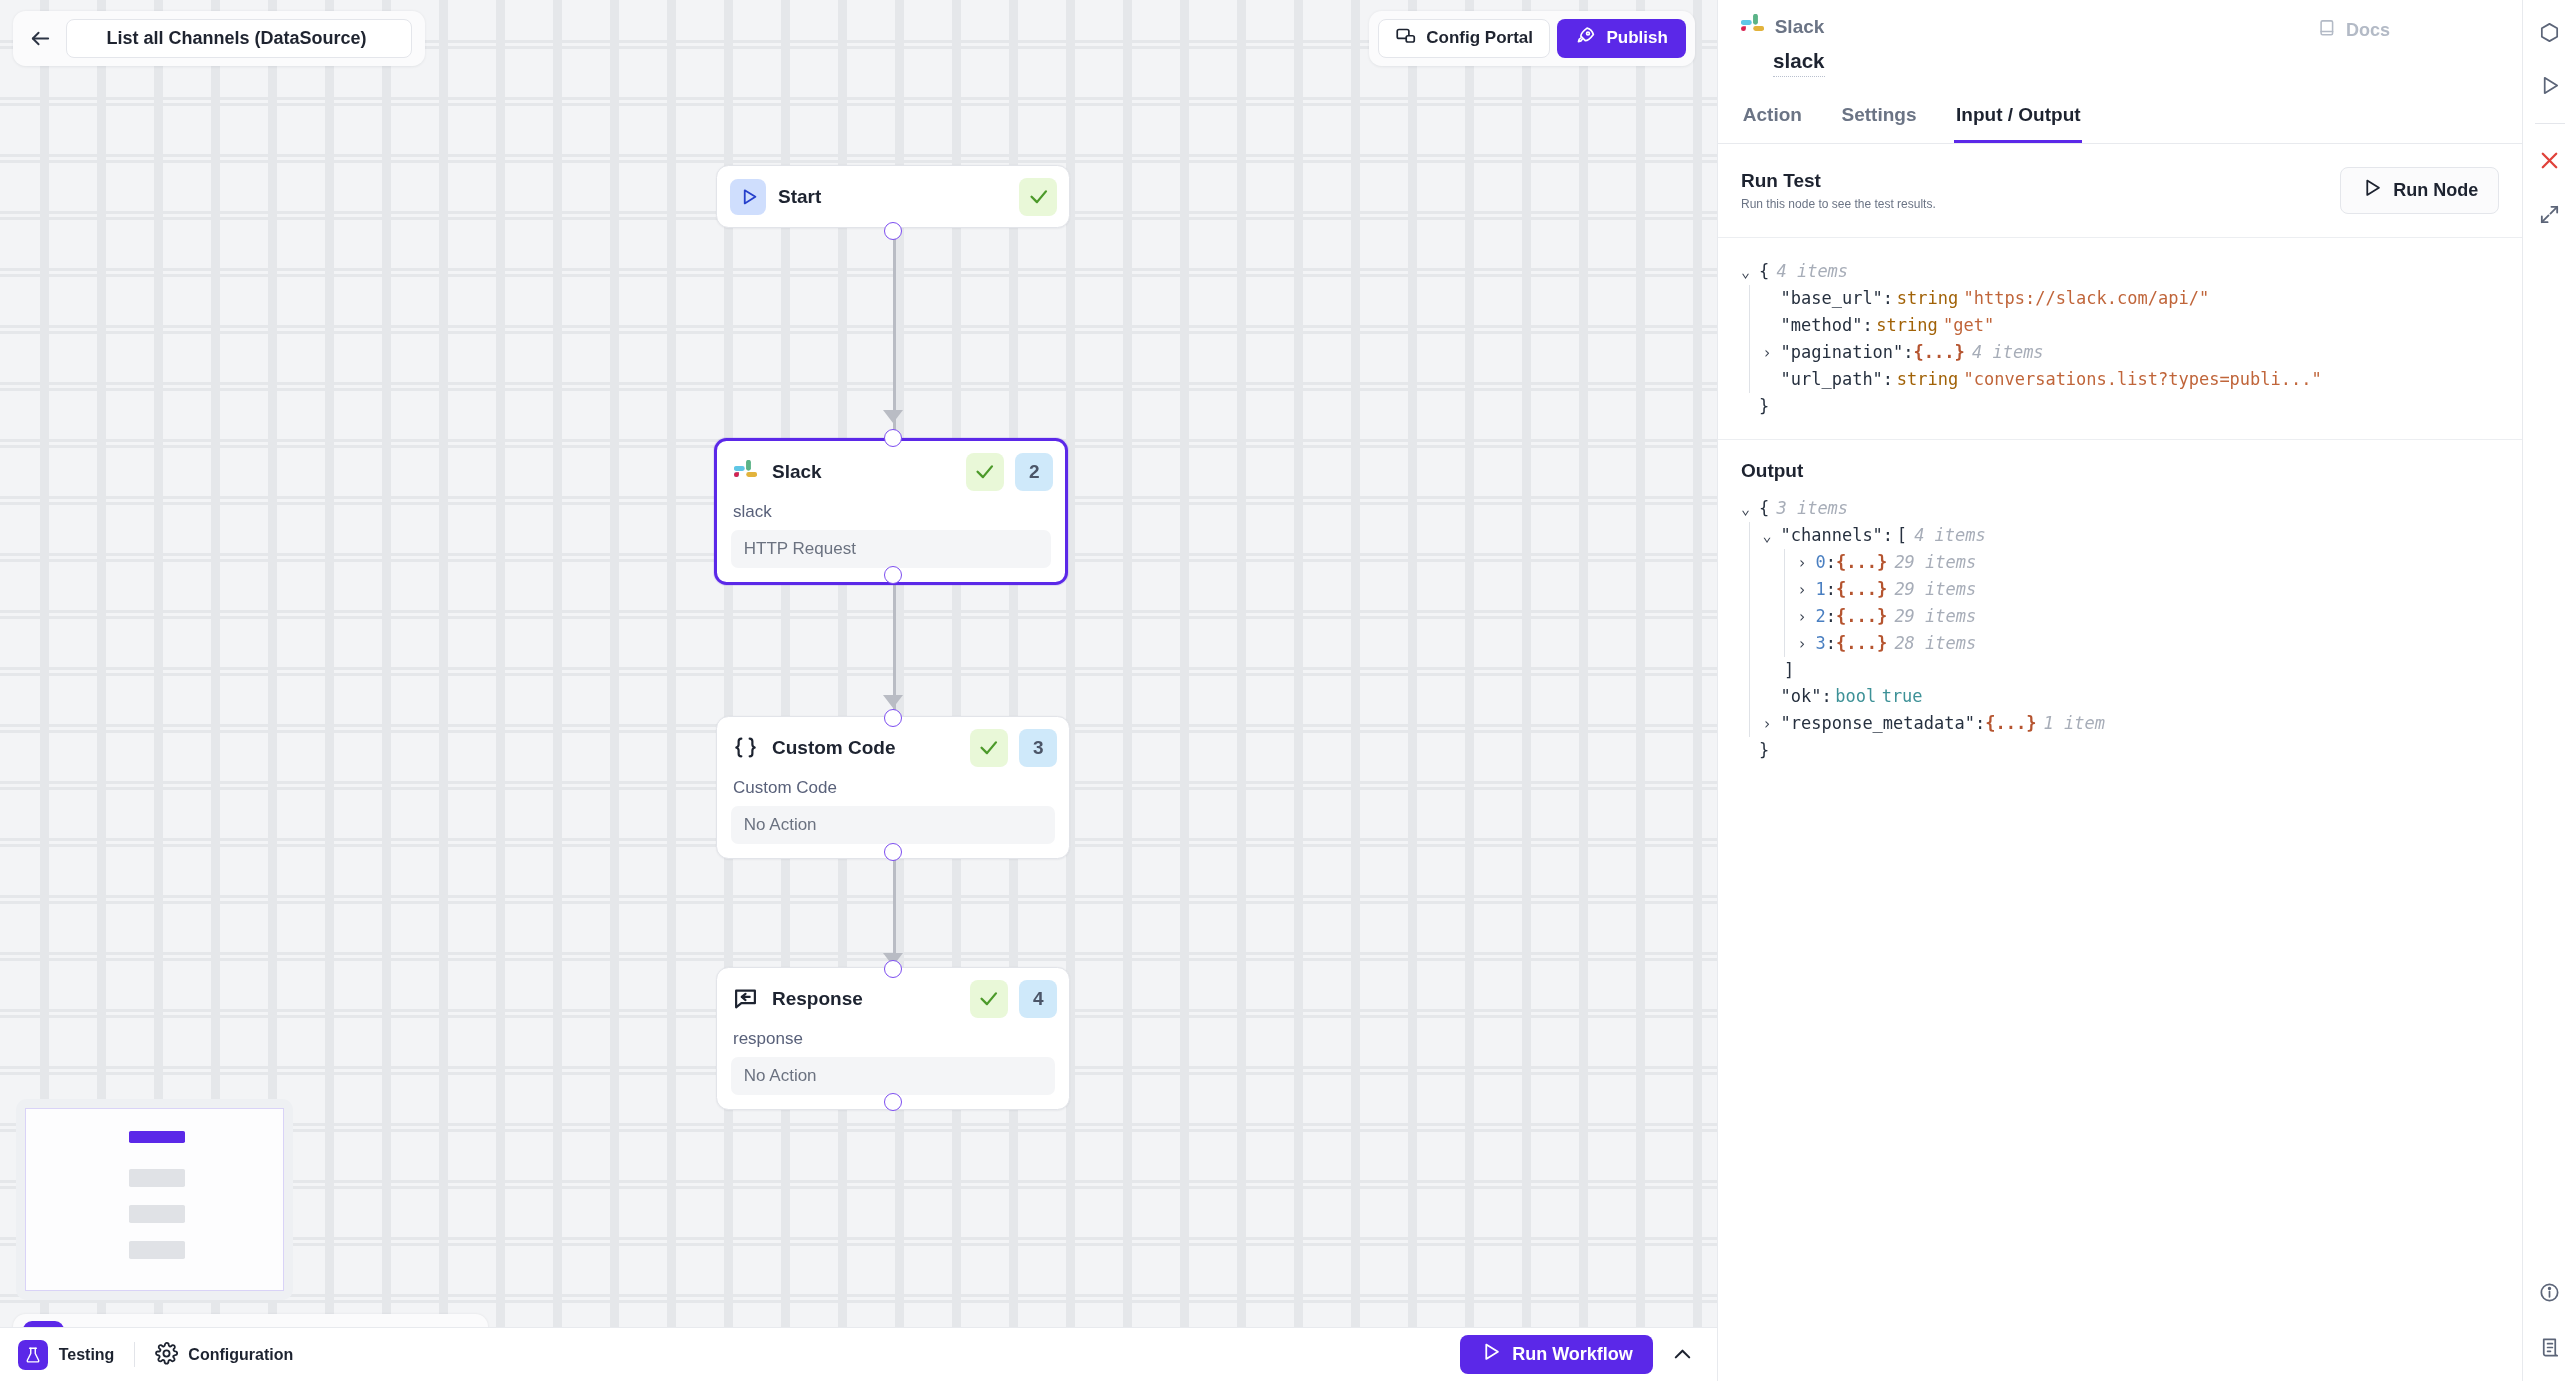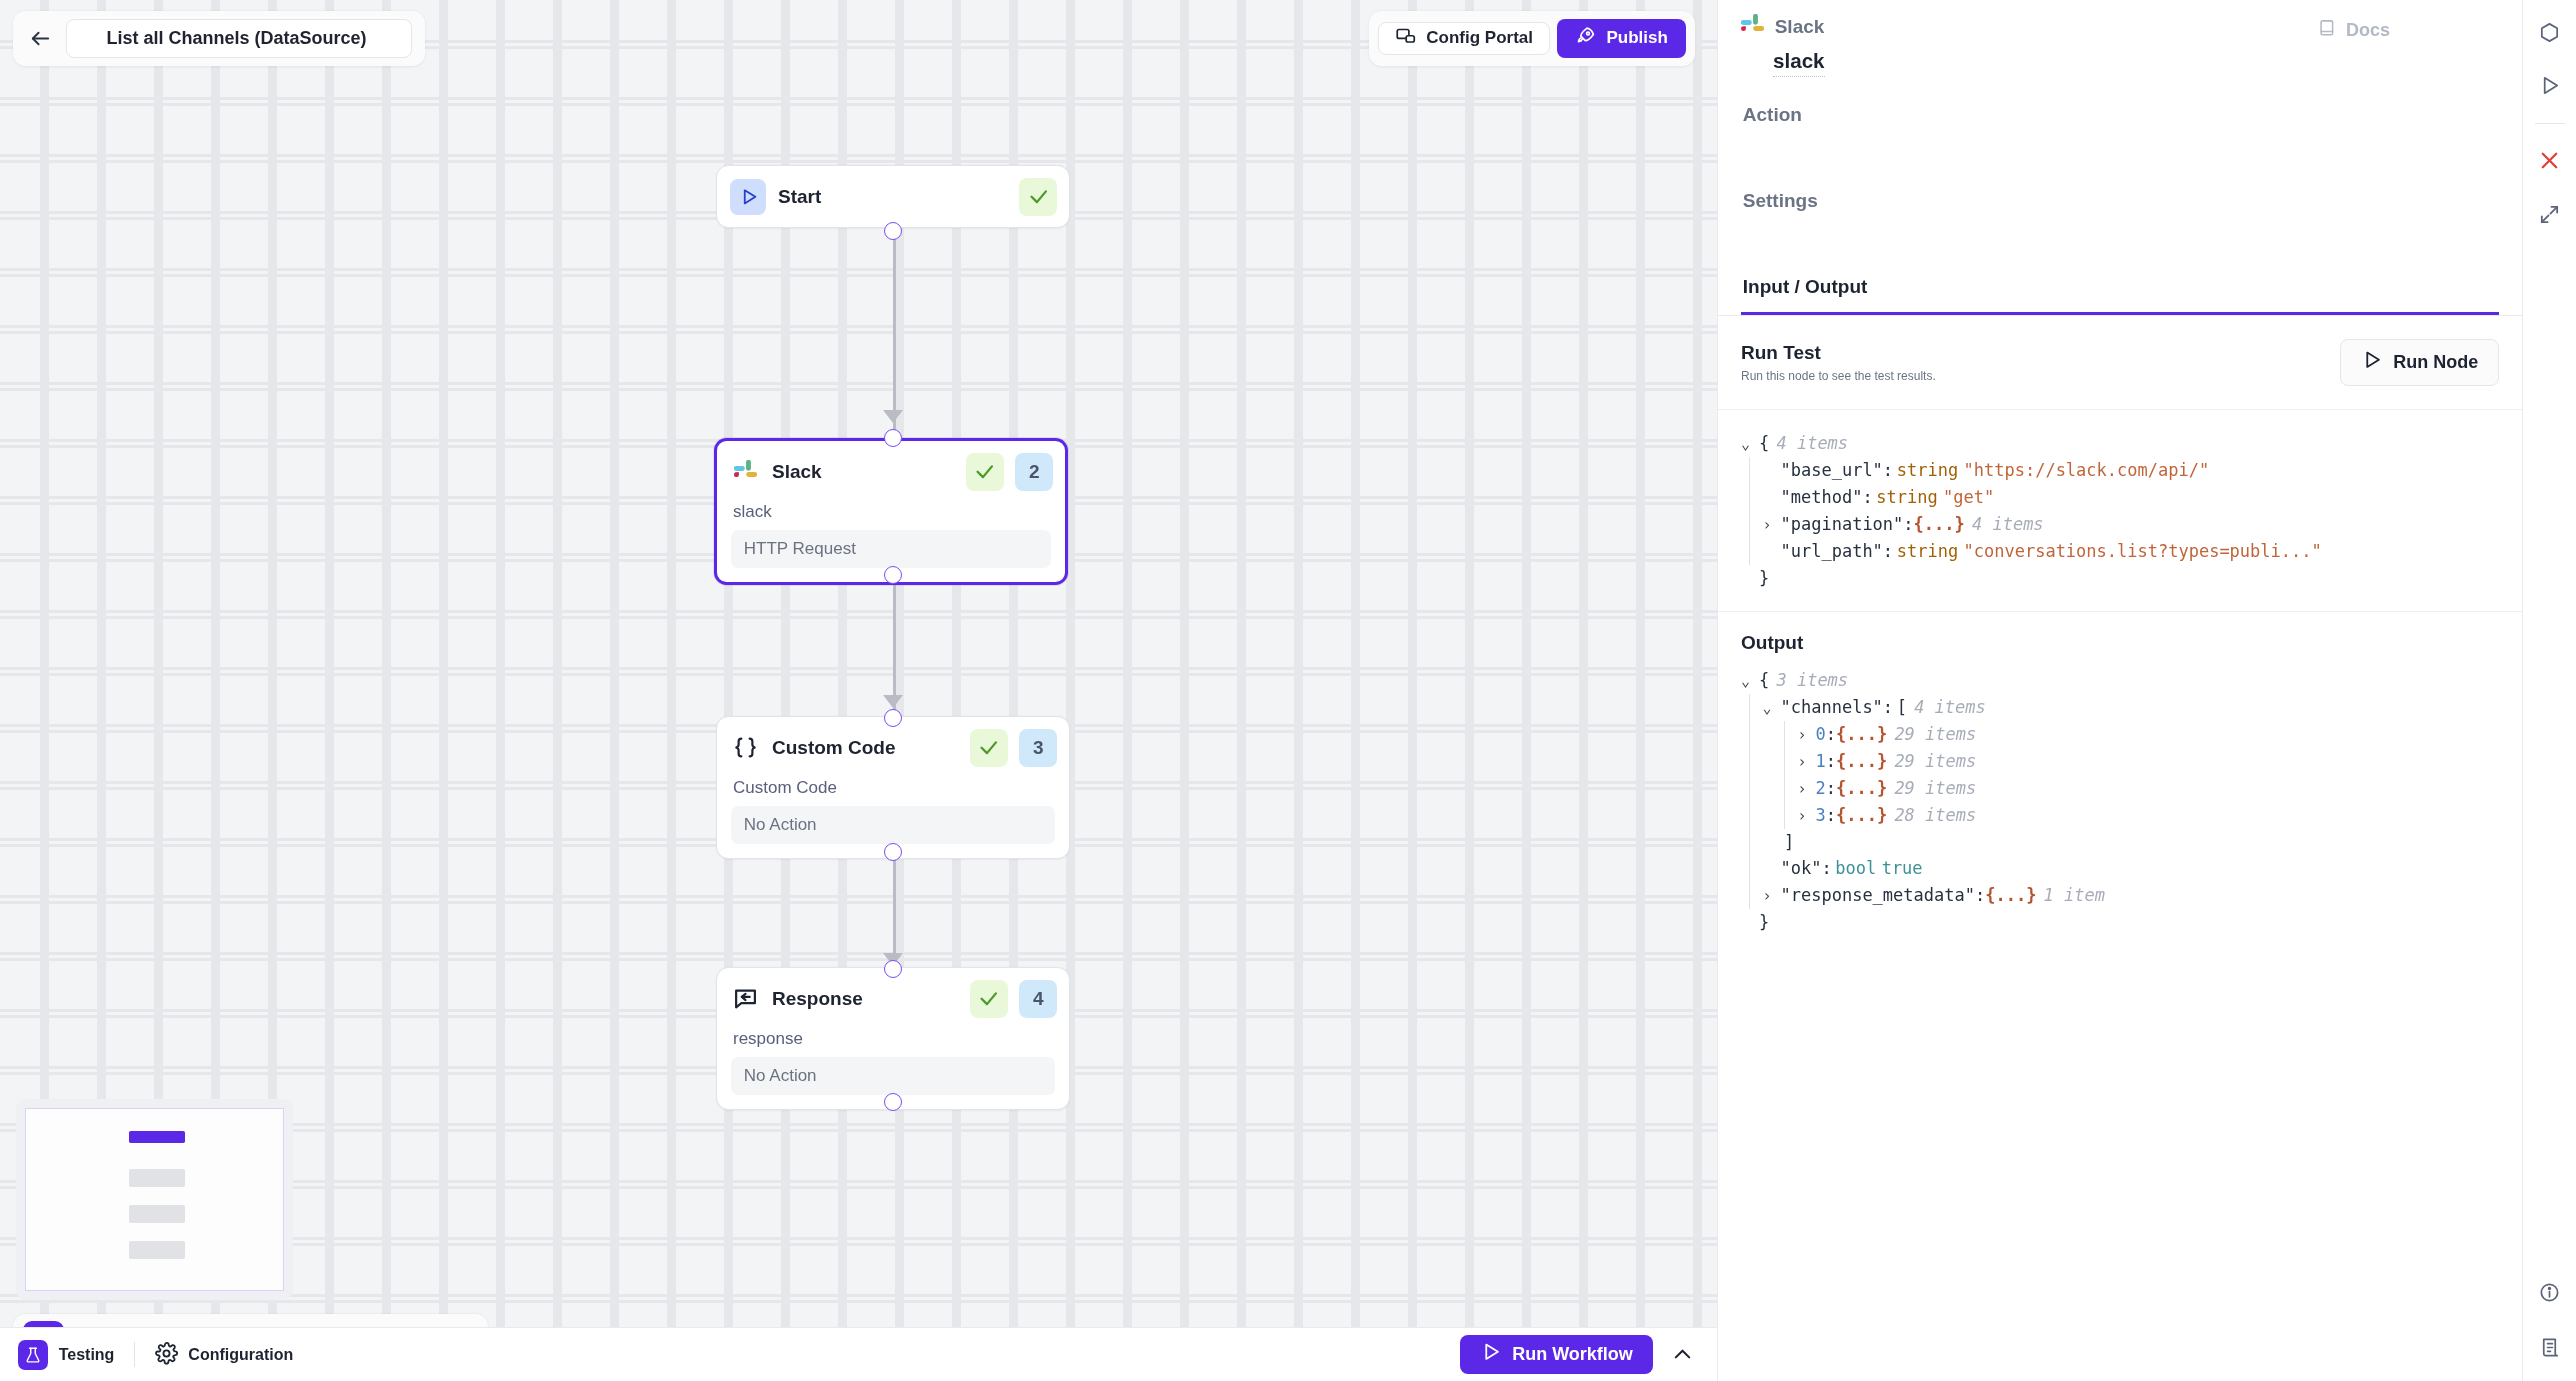--- a/index.html
+++ b/index.html
@@ -74,21 +74,21 @@
     height: 55px;
     background: #fbfbfc;
     border-radius: 12.5px;
     display: flex; align-items: center;
     padding: 0 9px;
     gap: 7.2px;
     box-shadow: 0 0.9px 2.7px rgba(20,25,40,.07);
     z-index: 6;
   }
   .btn-outline {
-    height: 33px; border: 0.9px solid #e4e6eb; border-radius: 8px;
+    height: 39px; border: 0.9px solid #e4e6eb; border-radius: 8px;
     background: #fff; color: #1f2430;
     font-size: 17px; font-weight: 700;
     display: flex; align-items: center; gap: 9.8px;
     padding: 0 16px; cursor: pointer; white-space: nowrap;
   }
   .btn-primary {
     height: 39px; border: none; border-radius: 8px;
     background: #5b28e8; color: #ffffff;
     font-size: 17px; font-weight: 700;
     display: flex; align-items: center; gap: 9.8px;
@@ -219,21 +219,20 @@
     position: absolute; right: 132px; top: 18px;
     display: flex; align-items: center; gap: 9px;
     font-size: 18px; font-weight: 700; color: #b3bac6;
     cursor: pointer;
   }
   .tabs {
     display: flex; gap: 36px;
     padding: 0 23px;
     border-bottom: 0.9px solid #e8eaee;
     margin-top: 12.5px;
-    flex-direction: column;
   }
   .tab {
     font-size: 19px; color: #6b7485; font-weight: 600;
     padding: 10.7px 1.8px 14.3px 1.8px;
     cursor: pointer;
     border-bottom: 3.6px solid transparent;
   }
   .tab.active { color: #1d2330; font-weight: 700; border-bottom-color: #5b28e8; }
 
   .run-test {

